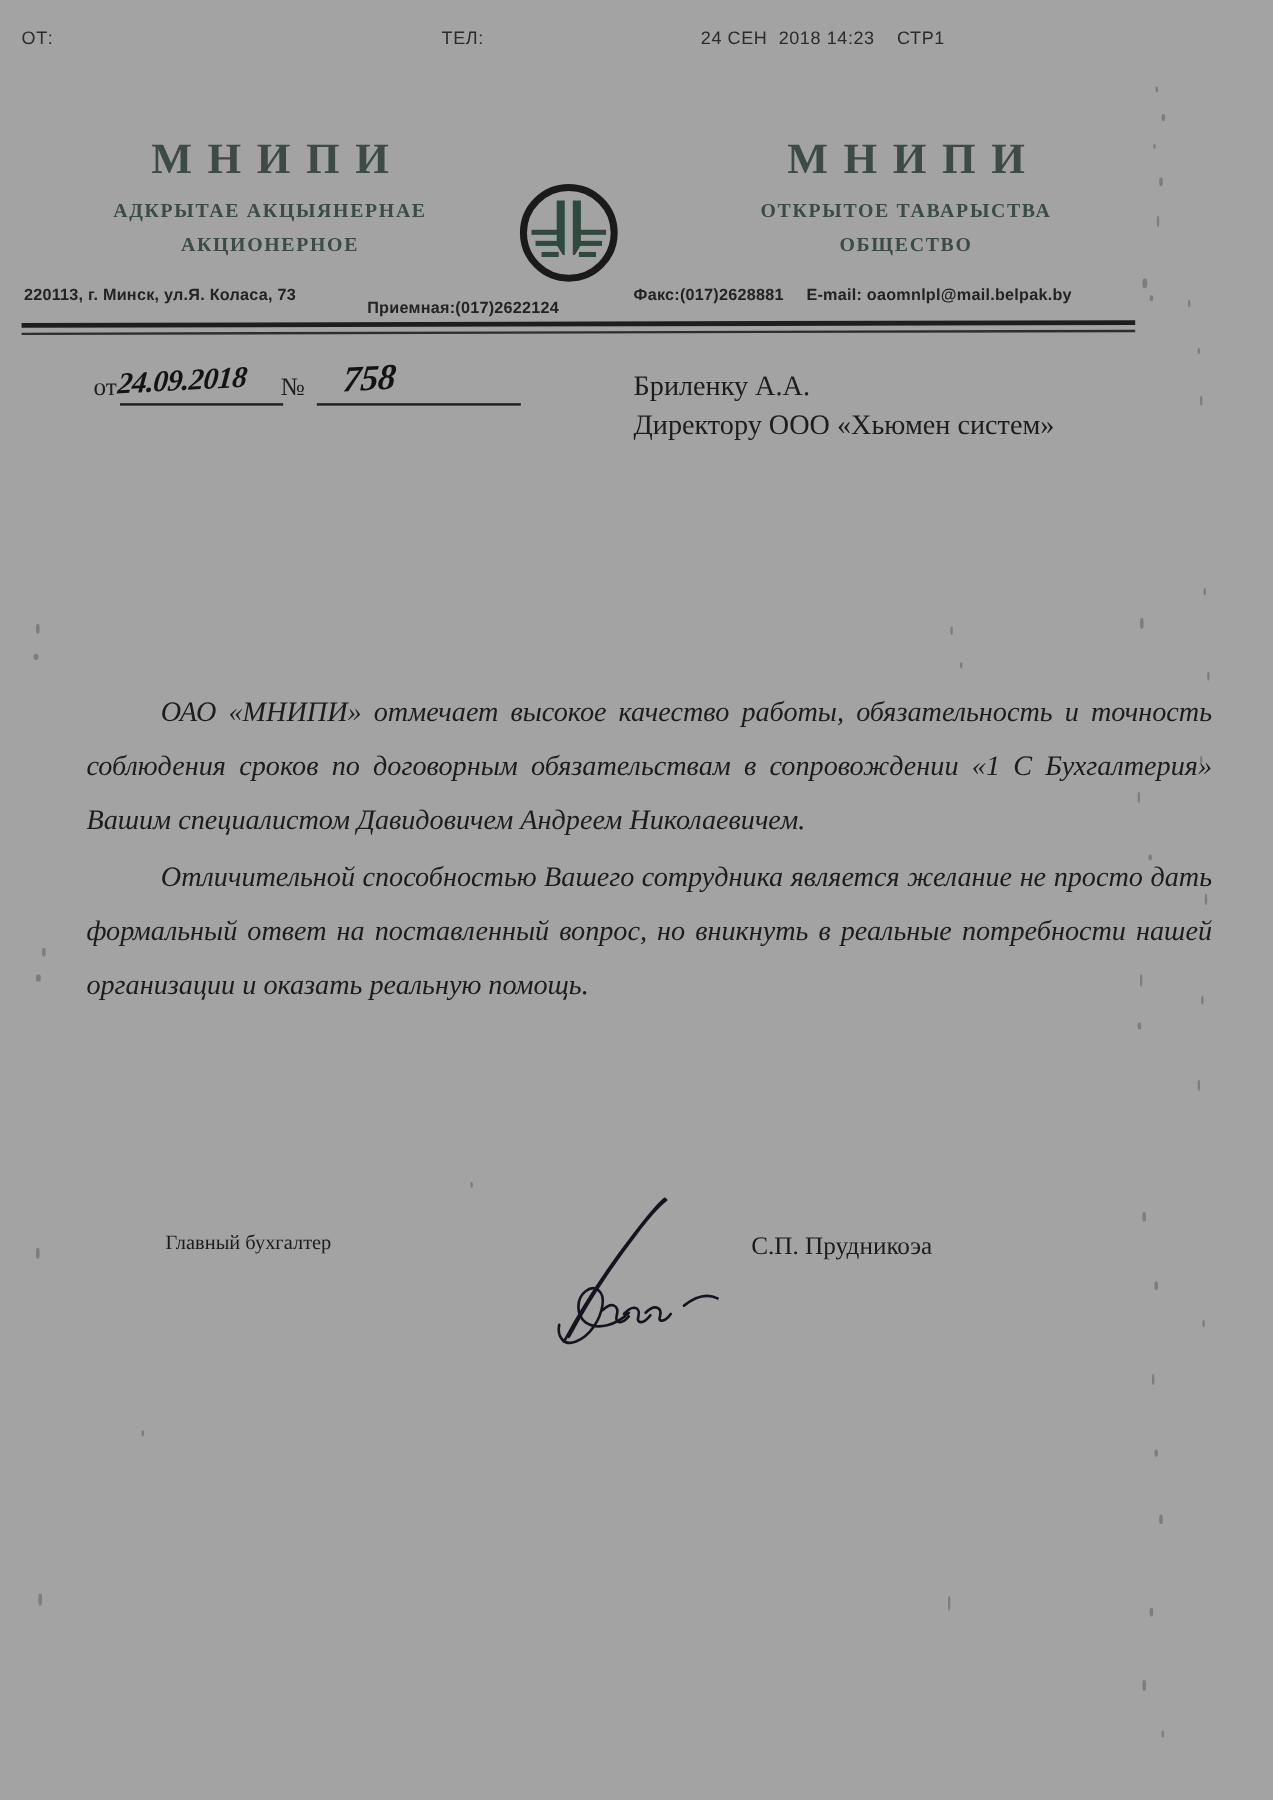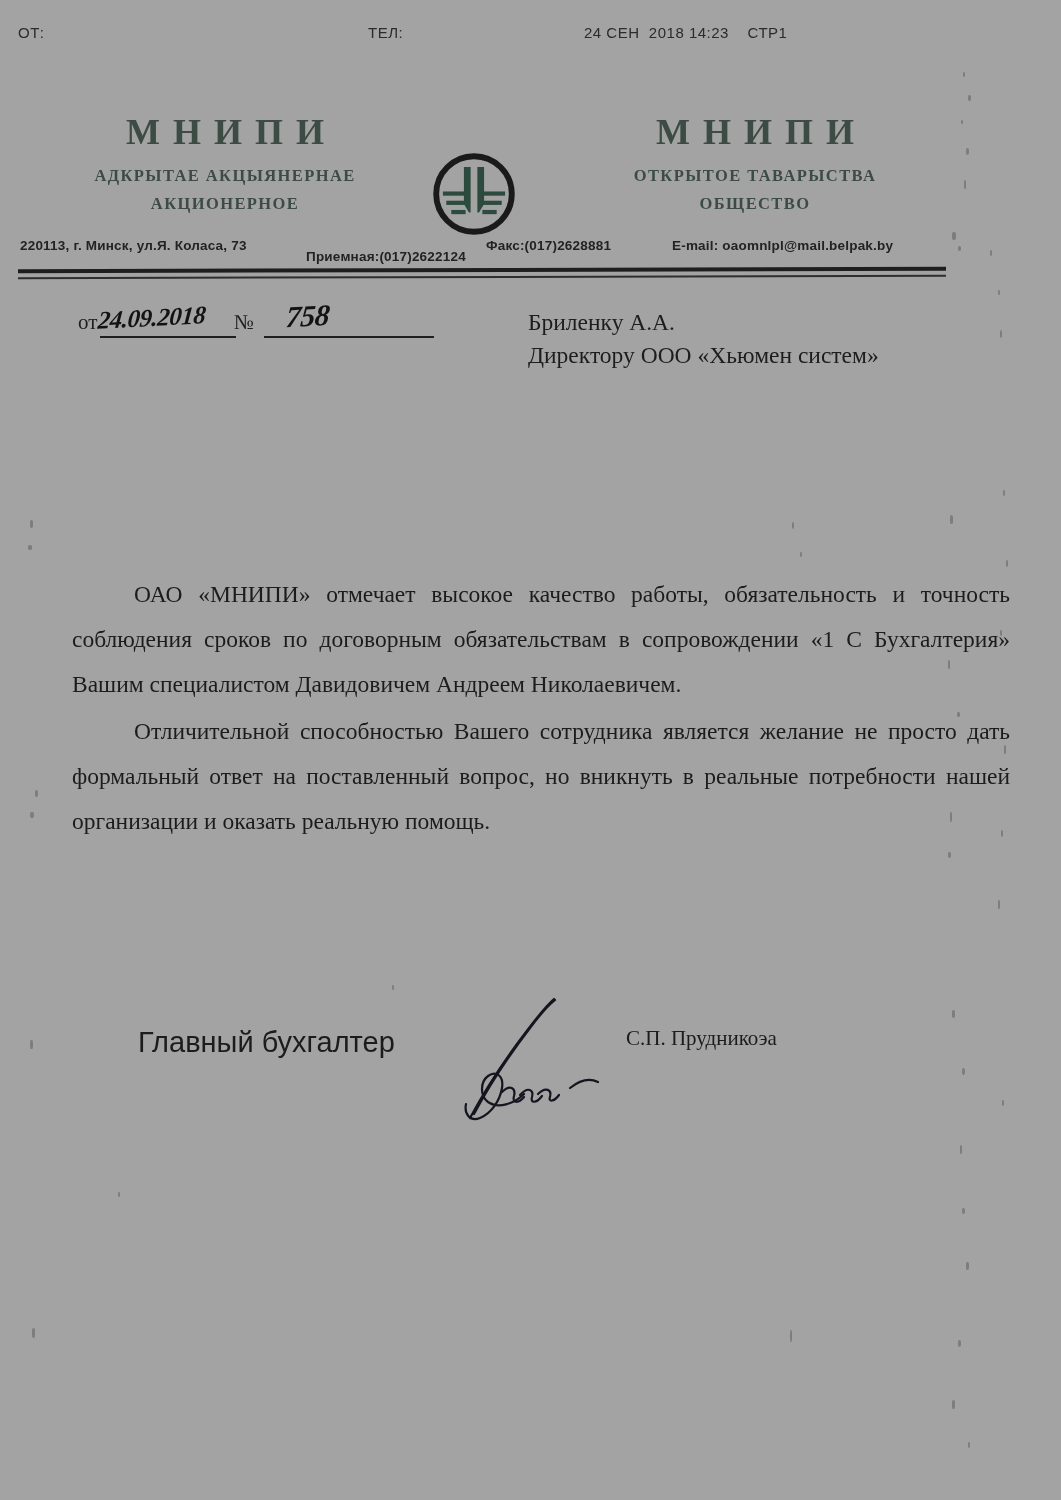--- a/index.html
+++ b/index.html
@@ -88,21 +88,21 @@
     width: 1061px;
     height: 22px;
     font-family: "Liberation Sans", sans-serif;
     font-size: 13.5px;
     font-weight: bold;
     color: #232323;
     letter-spacing: 0.2px;
   }
   .c-address { position: absolute; left: 20px;  top: 0; }
   .c-recept  { position: absolute; left: 306px; top: 11px; }
-  .c-fax     { position: absolute; left: 486px; top: 0; }
+  .c-fax     { position: absolute; left: 528px; top: 0; }
   .c-email   { position: absolute; left: 672px; top: 0; }
 
   
   .rule-thick {
     position: absolute;
     left: 18px;
     top: 268px;
     width: 928px;
     height: 4px;
     background: #1e1e1e;
@@ -172,36 +172,37 @@
     width: 938px;
     font-family: "Liberation Serif", serif;
     font-size: 23.5px;
     line-height: 45px;
     color: #1c1c1c;
     text-align: justify;
   }
   .body-text p {
     margin: 0 0 2px 0;
     text-indent: 62px;
+    font-style: italic;
   }
 
   
   .signature-block {
     position: absolute;
     left: 138px;
     top: 1026px;
     width: 760px;
     height: 130px;
   }
   .sig-title {
     position: absolute;
     left: 0;
     top: 0;
-    font-family: Liberation Sans, sans-serif;
-    font-size: 29px;
+    font-family: Liberation Serif, serif;
+    font-size: 17px;
     color: #1c1c1c;
     white-space: nowrap;
   }
   .sig-name {
     position: absolute;
     left: 488px;
     top: 0;
     font-family: "Liberation Serif", serif;
     font-size: 21px;
     color: #1c1c1c;

